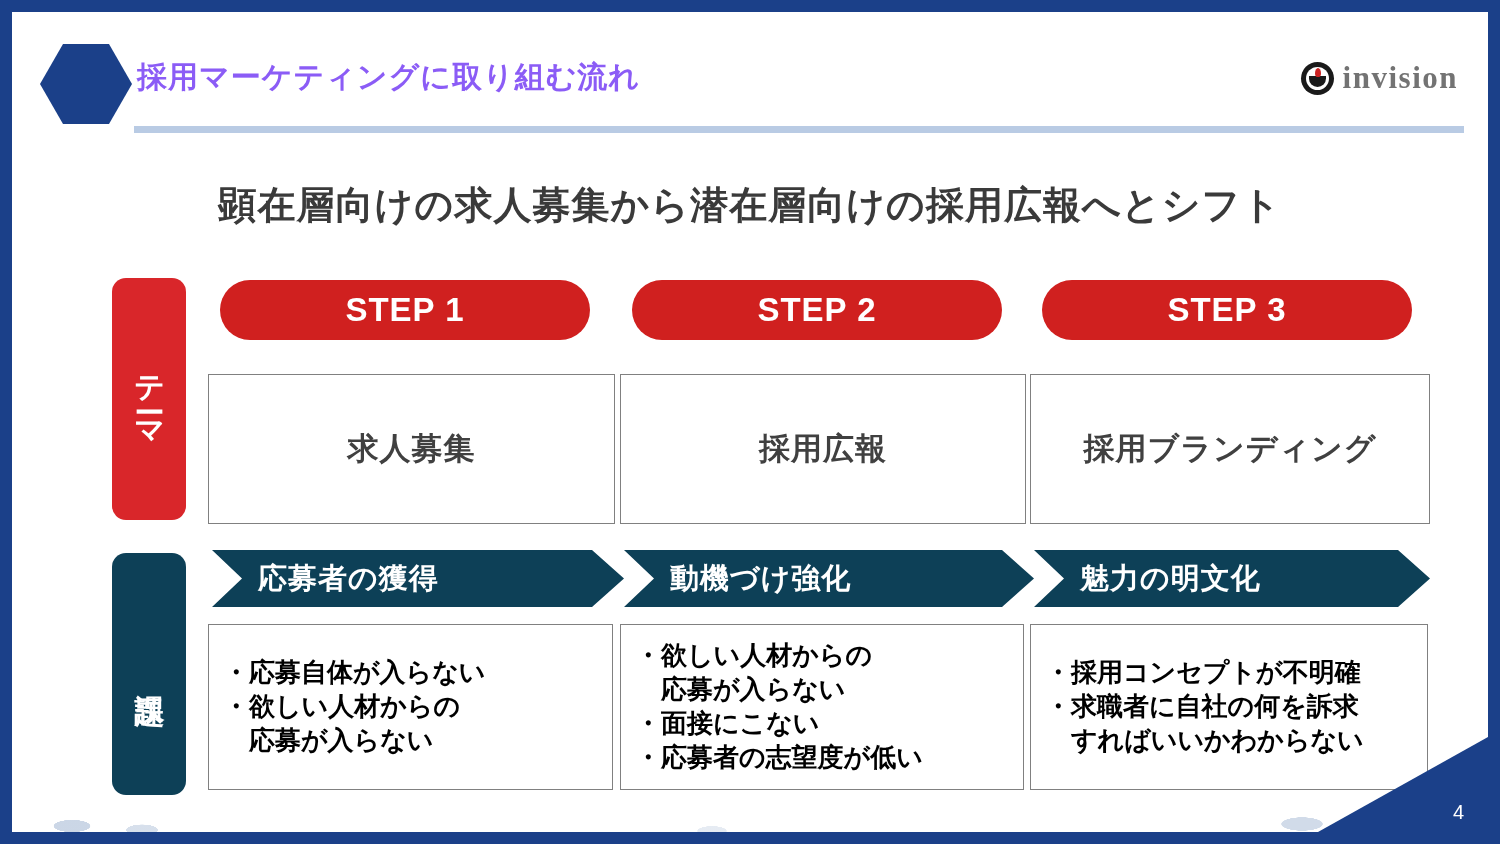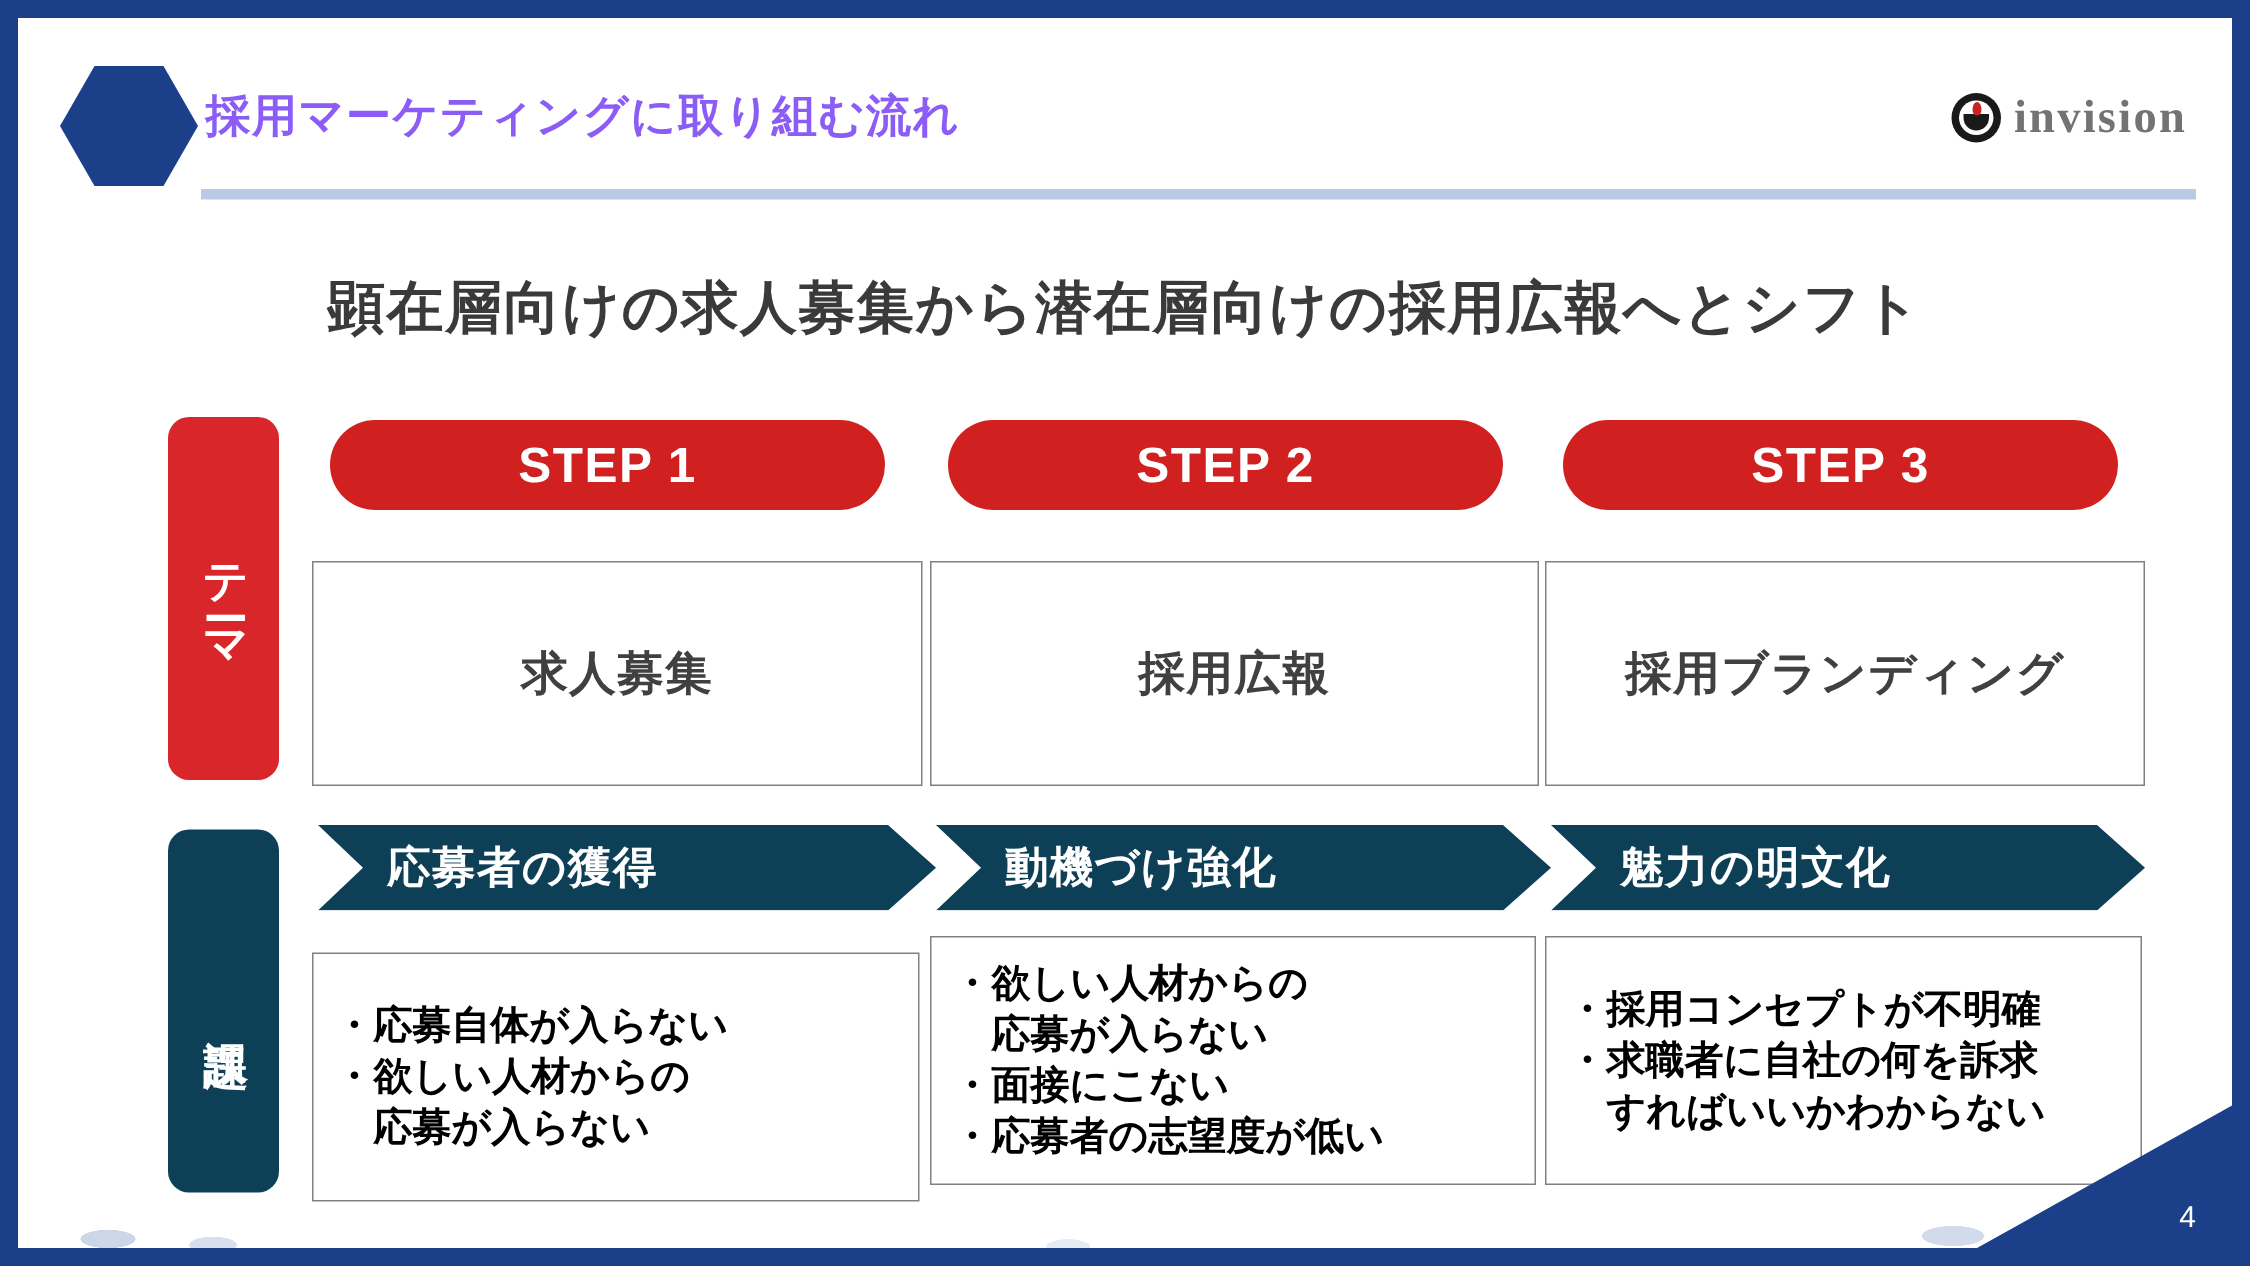--- a/index.html
+++ b/index.html
@@ -134,21 +134,21 @@
   .c2arr{left:612px;width:410px;}
   .c3arr{left:1022px;width:396px;}
 
   .issue-box{
     position:absolute;top:612px;height:166px;
     border:1.5px solid #808080;background:#ffffff;
     box-sizing:border-box;
     display:flex;flex-direction:column;justify-content:center;
     padding:0 14px;
   }
-  .c1ibox{left:196px;width:405px;margin-top:11px;}
+  .c1ibox{left:196px;width:405px;}
   .c2ibox{left:608px;width:404px;}
   .c3ibox{left:1018px;width:398px;}
 
   .bul{
     font-size:26px;font-weight:bold;color:#000000;
     line-height:1.30;white-space:pre-line;
     text-indent:0;
   }
 </style>
 </head>

